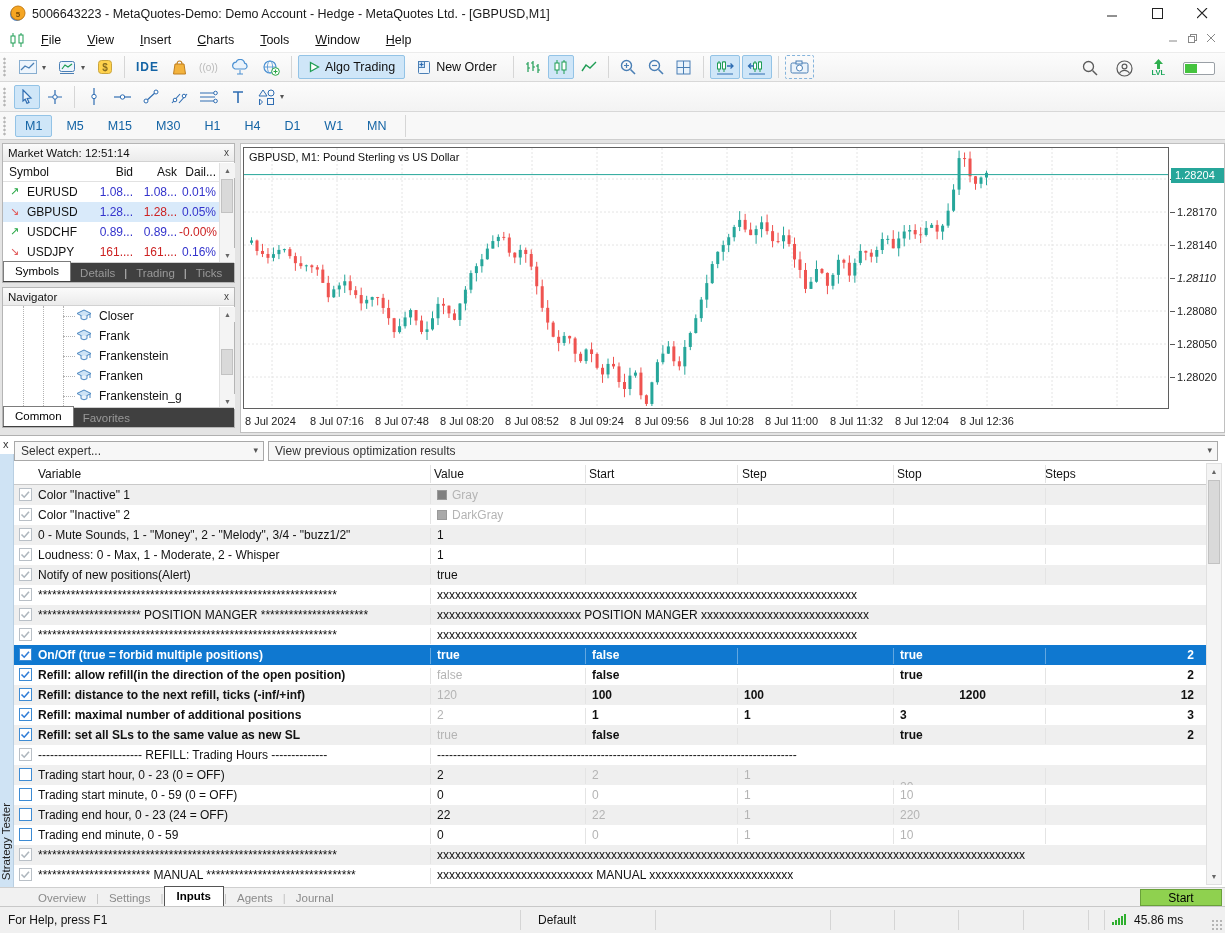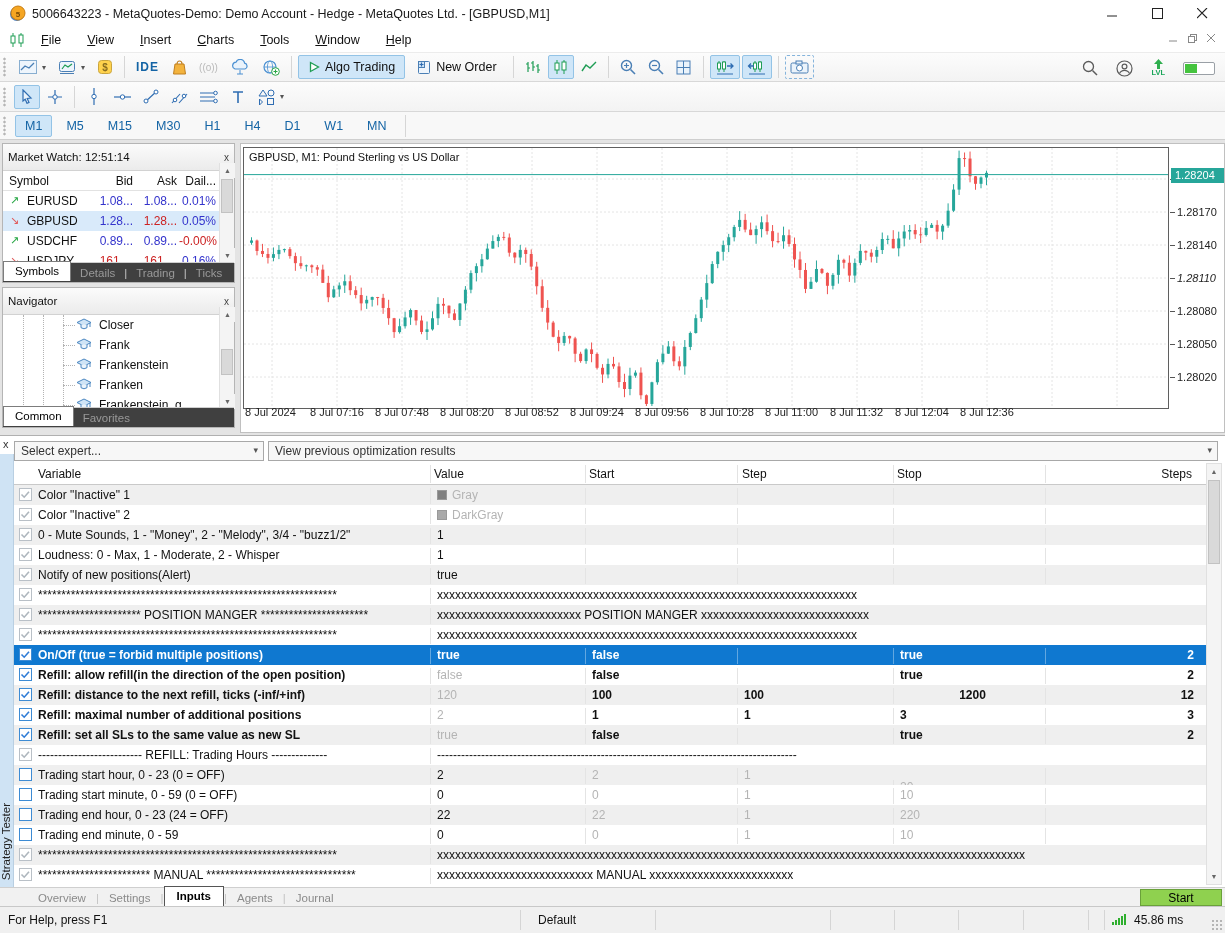--- a/index.html
+++ b/index.html
@@ -42,21 +42,21 @@
   .battery .fill { position:absolute; left:1px; top:1px; bottom:1px; width:12px; background:#45c33e; }
   
   .tfbar { position:absolute; left:0; top:112px; width:1225px; height:28px; background:#f8f8f8;
     border-bottom:1px solid #cfcfcf; display:flex; align-items:center; }
   .tf { padding:3px 9px; margin:0 2px; color:#1464a5; font-size:12.5px; border:1px solid transparent; border-radius:2px; }
   .tf.active { background:#cfe6f8; border-color:#93c3e6; }
   
   .main { position:absolute; left:0; top:140px; width:1225px; height:295px; background:#e4e4e4; }
   .panel { position:absolute; background:#fff; border:1px solid #b5b5b5; }
   .panel-title { height:18px; background:linear-gradient(#fbfbfb,#ebebeb); border-bottom:1px solid #d2d2d2;
-    font-size:11.5px; color:#111; display:flex; align-items:center; justify-content:space-between; padding:13px 5px; }
+    font-size:11.5px; color:#111; display:flex; align-items:center; justify-content:space-between; padding:4px 5px; }
   .panel-x { color:#444; font-size:10px; }
   .ptabs { position:absolute; left:0; right:0; bottom:0; height:20px; background:#404040; border-top:1px solid #cfcfcf;
     display:flex; align-items:center; font-size:11.5px; color:#999; }
   .ptab { padding:2px 9px; }
   .ptab.active { background:#fff; border:1px solid #7c7c7c; border-bottom:none; color:#000;
     margin-top:-3px; padding:3px 11px 4px; }
   .ptab-sep { color:#c4c4c4; }
   
   .mw-head { position:relative; height:20px; border-bottom:1px solid #e2e2e2; font-size:12px; color:#111; }
   .mwrow { position:relative; height:20px; font-size:12px; }
@@ -80,21 +80,21 @@
   .nav-item .cap { position:absolute; left:73px; top:3px; }
   .nav-item .nlabel { position:absolute; left:96px; top:3px; }
   
   .chartwin { position:absolute; left:240px; top:3px; width:985px; height:290px; background:#fff; border:1px solid #c0c0c0; }
   .plot { position:absolute; left:2px; top:3px; width:926px; height:262px; border:1px solid #5f5f5f; }
   .chart-header { position:absolute; left:8px; top:7px; font-size:11px; color:#111; z-index:5; }
   .px-label { position:absolute; left:936px; font-size:11px; color:#222; }
   .px-tick { position:absolute; left:929px; width:5px; height:1px; background:#555; }
   .px-badge { position:absolute; left:930px; top:25px; width:53px; height:15px; background:#26a69a; color:#fff;
     font-size:11px; padding:1px 0 0 4px; }
-  .tx-label { position:absolute; top:262px; font-size:11px; color:#222; white-space:nowrap; }
+  .tx-label { position:absolute; top:271px; font-size:11px; color:#222; white-space:nowrap; }
   
   .tester { position:absolute; left:0; top:435px; width:1225px; height:471px; background:#fff; border-top:1px solid #b0b0b0; }
   .tester-x { position:absolute; left:3px; top:2px; font-size:11px; color:#333; }
   .side-strip { position:absolute; left:0; top:18px; width:14px; bottom:0; background:#cfe3f4; border-right:1px solid #b9cfe2; }
   .side-label { position:absolute; left:0px; bottom:26px; width:14px; writing-mode:vertical-rl;
     transform:rotate(180deg); font-size:11.5px; color:#222; }
   .combo { position:absolute; top:5px; height:20px; background:#f7f7f7; border:1px solid #a8a8a8;
     font-size:12px; color:#333; padding:2px 18px 0 6px; white-space:nowrap; overflow:hidden; }
   .combo .chev { position:absolute; right:5px; top:3px; color:#555; font-size:9px; }
   .thead { position:absolute; left:14px; top:27px; width:1192px; height:22px; border-bottom:1px solid #c9c9c9; }
@@ -920,21 +920,21 @@
   </div>
   <div class="combo" style="left:268px;width:950px;">
     <span>View previous optimization results</span><span class="chev">▾</span>
   </div>
   <div class="thead" id="tester-head">
       <span class="hdr" style="left: 24px;">Variable</span>
       <span class="hdr" style="left: 420px;">Value</span>
       <span class="hdr" style="left: 575px;">Start</span>
       <span class="hdr" style="left: 728px;">Step</span>
       <span class="hdr" style="left: 883px;">Stop</span>
-      <span class="hdr" style="left: 1031px; width: 147px; text-align: right; padding-left: 40px;">Steps</span>
+      <span class="hdr" style="left: 1031px; width: 147px; ">Steps</span>
       <span class="col-div" style="left: 416px;"></span>
       <span class="col-div" style="left: 571px;"></span>
       <span class="col-div" style="left: 723px;"></span>
       <span class="col-div" style="left: 879px;"></span>
       <span class="col-div" style="left: 1031px;"></span>
     </div>
   <div class="tbody" id="tester-body">
       <div class="trow shaded">
         <span class="cb">
           <svg width="13" height="13">

